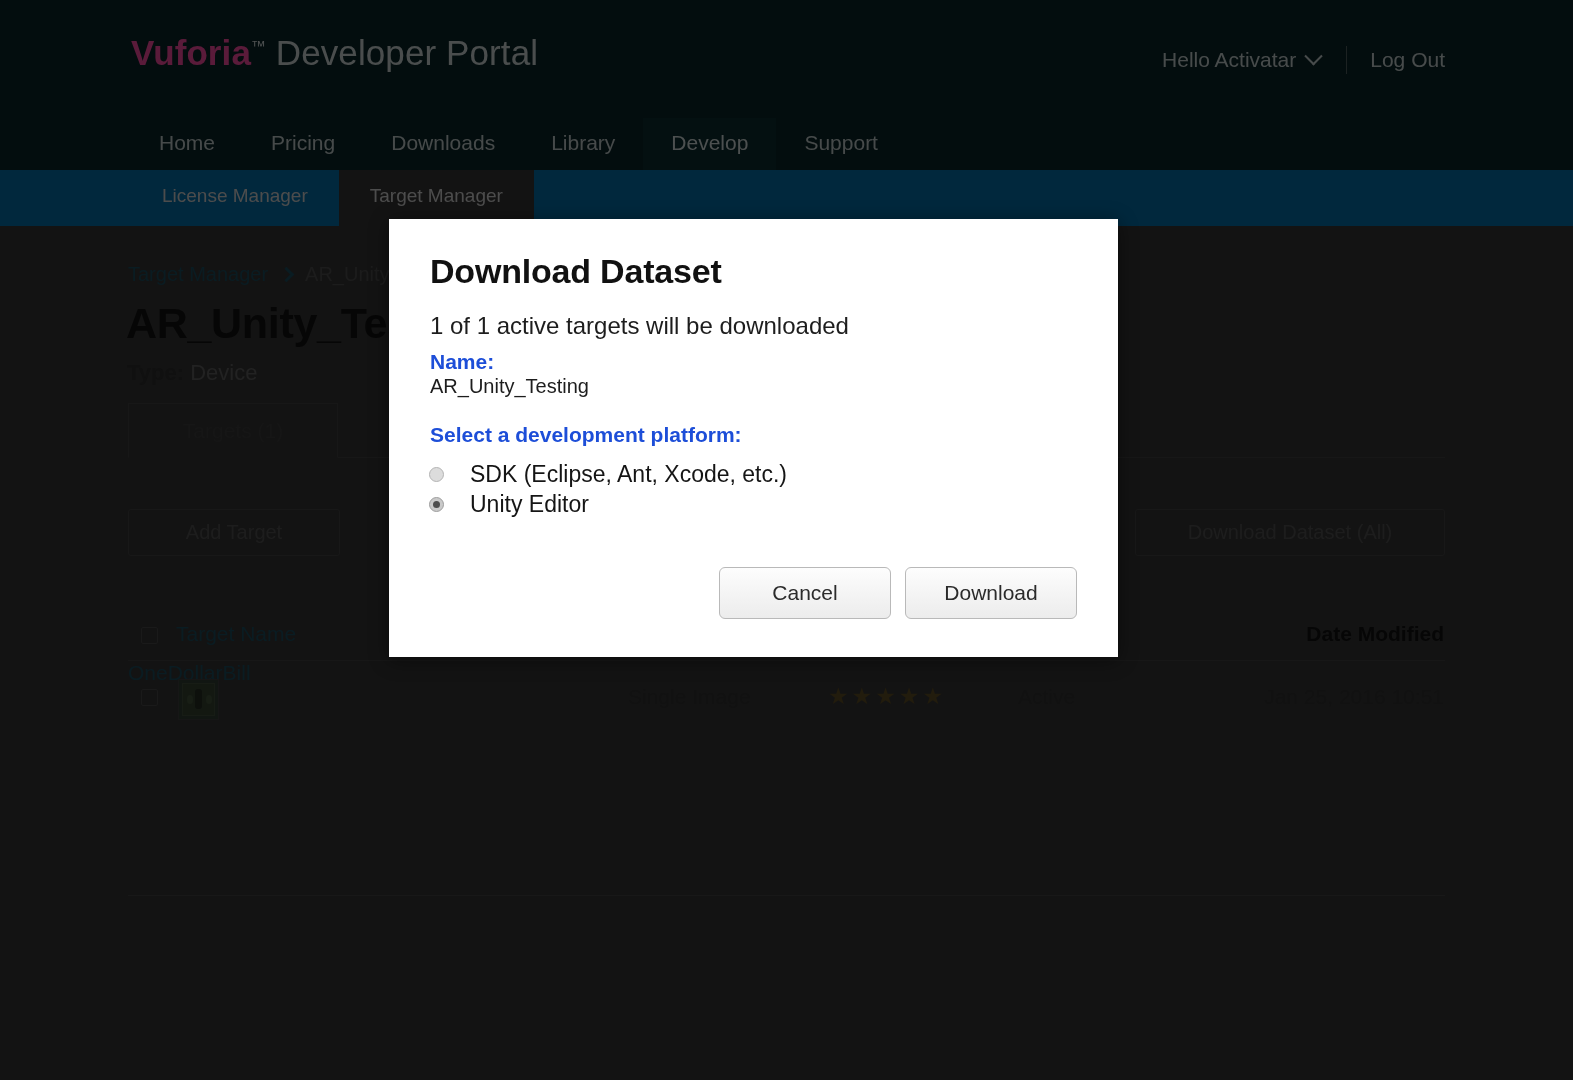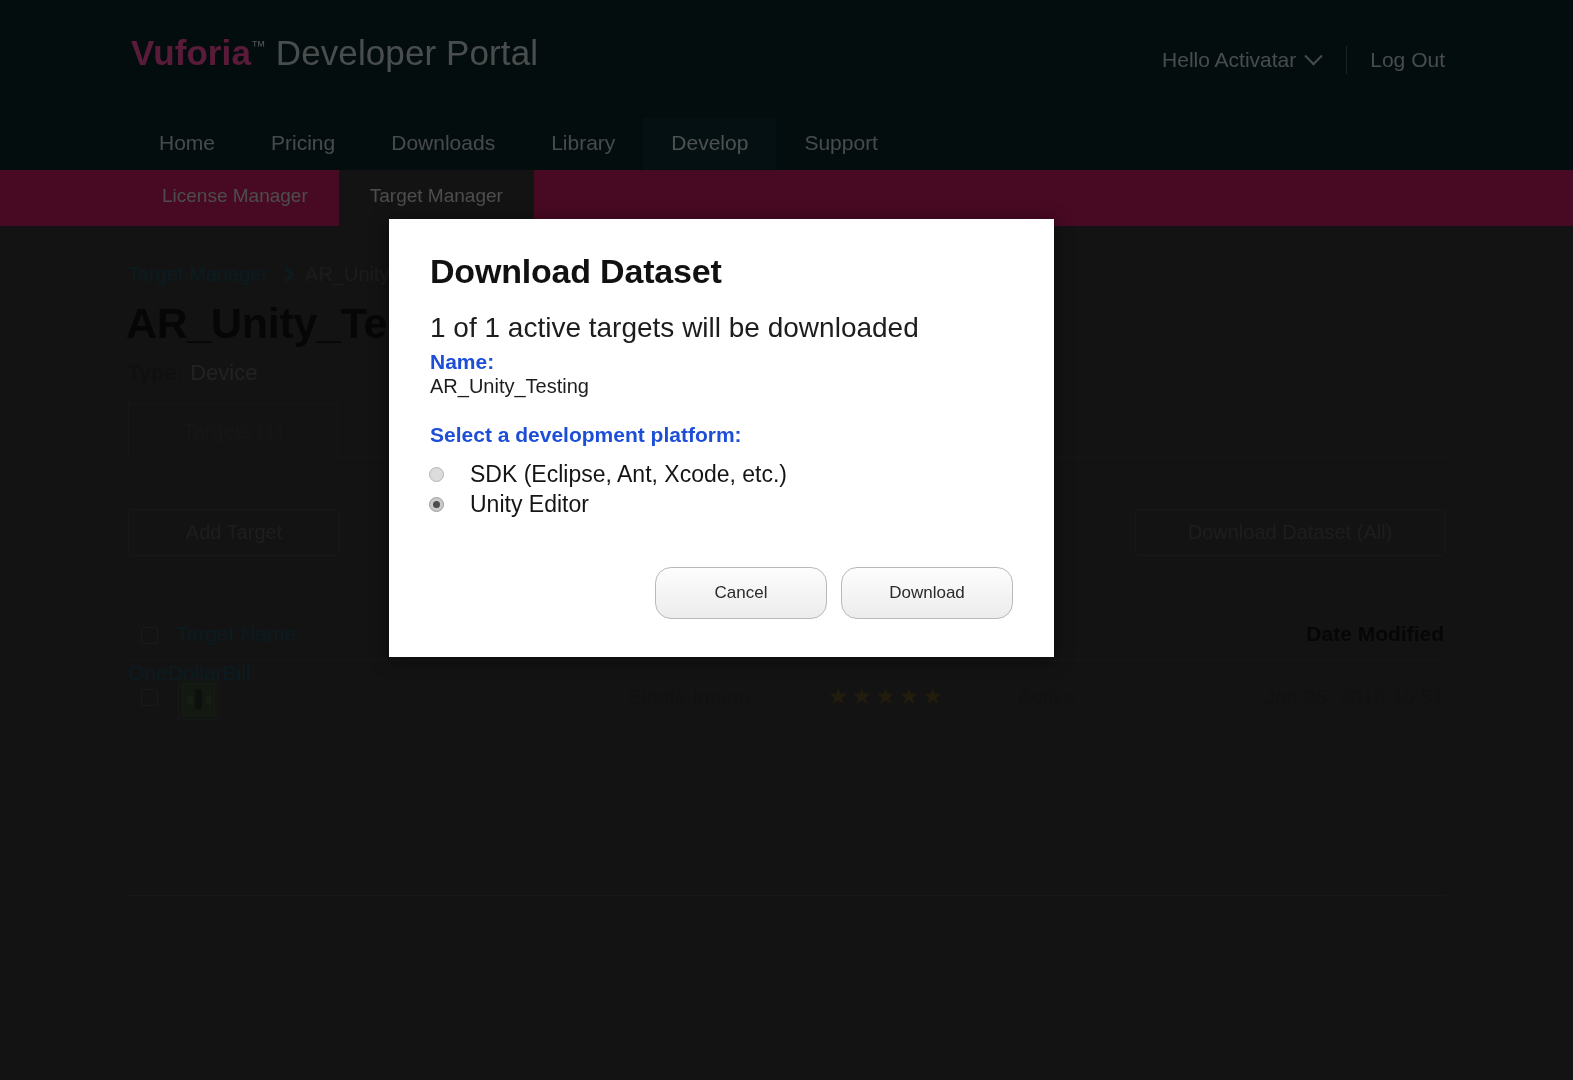--- a/index.html
+++ b/index.html
@@ -81,21 +81,21 @@
   }
   .nav-item.active {
     background: #0d2b2e;
     color: #c9d2d2;
   }
 
   
   .sub-nav {
     position: relative;
     height: 56px;
-    background: #be185d;
+    background: #0369a1;
     padding-left: 131px;
     display: flex;
     align-items: stretch;
   }
   .subnav-item {
     font-size: 19px;
     color: #c8c8c8;
     padding: 16px 31px 0;
     white-space: nowrap;
     line-height: 1;
@@ -299,41 +299,41 @@
   #overlay {
     position: absolute;
     inset: 0;
     background: rgba(0,0,0,0.62);
   }
 
   #dialog {
     position: absolute;
     left: 389px;
     top: 219px;
-    width: 665px;
+    width: 729px;
     height: 438px;
     background: #ffffff;
     box-shadow: 0 3px 18px rgba(0,0,0,.45);
   }
 
   .dlg-title {
     position: absolute;
     left: 41px;
     top: 33px;
     font-size: 34px;
     font-weight: bold;
     color: #111;
     letter-spacing: -.2px;
     white-space: nowrap;
   }
   .dlg-sub {
     position: absolute;
     left: 41px;
     top: 93px;
-    font-size: 28px;
+    font-size: 24px;
     color: #1d1d1d;
     white-space: nowrap;
   }
   .dlg-label {
     position: absolute;
     left: 41px;
     font-size: 21px;
     font-weight: bold;
     color: #1d4ed8;
     white-space: nowrap;
@@ -397,24 +397,24 @@
     position: absolute;
     right: 41px;
     top: 348px;
     display: flex;
     gap: 14px;
   }
   .dlg-btn {
     width: 172px;
     height: 52px;
     border: 1px solid #b9b9b9;
-    border-radius: 16px;
+    border-radius: 6px;
     background: linear-gradient(#fdfdfd, #ececec);
     color: #2b2b2b;
-    font-size: 17px;
+    font-size: 21px;
     font-family: "Liberation Sans", sans-serif;
     display: flex;
     align-items: center;
     justify-content: center;
     white-space: nowrap;
   }
 </style>
 </head>
 <body>
 

